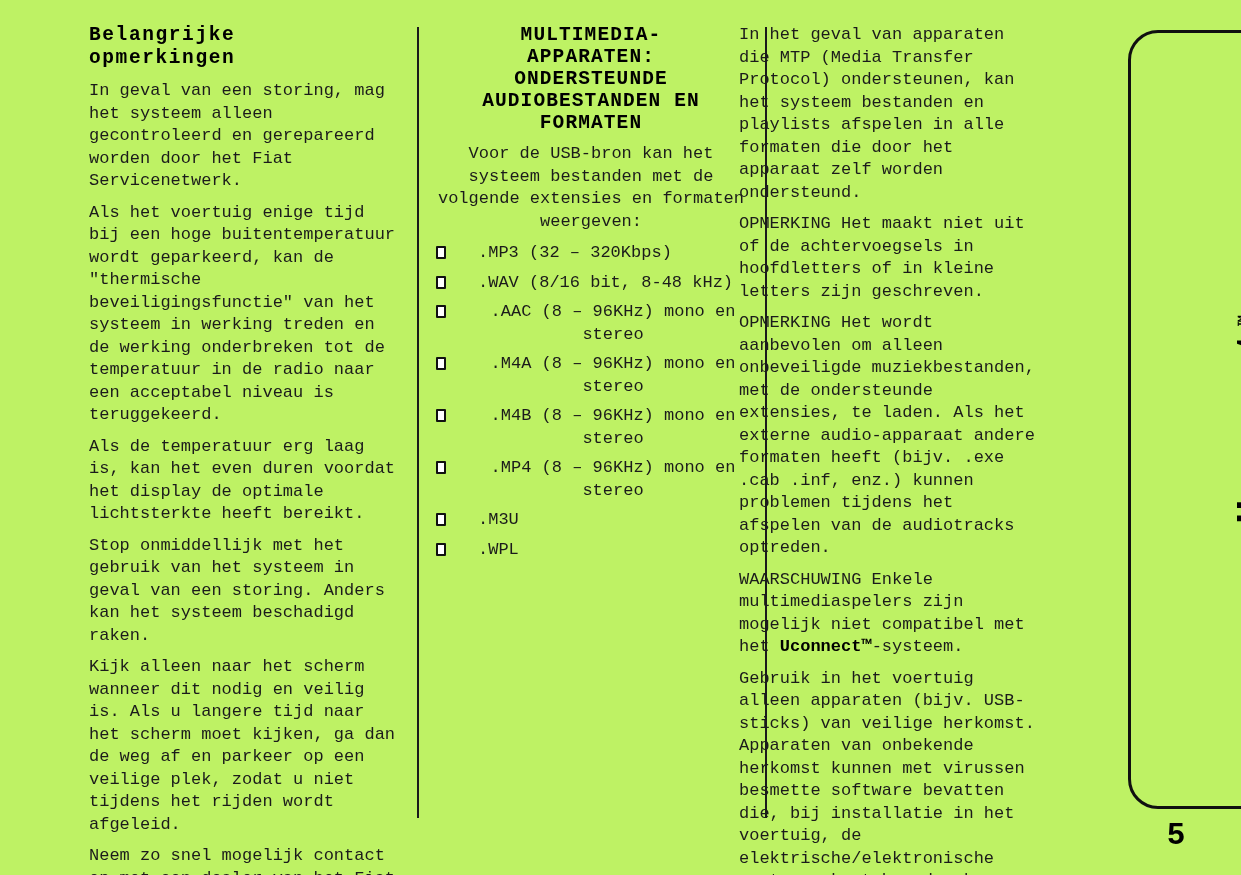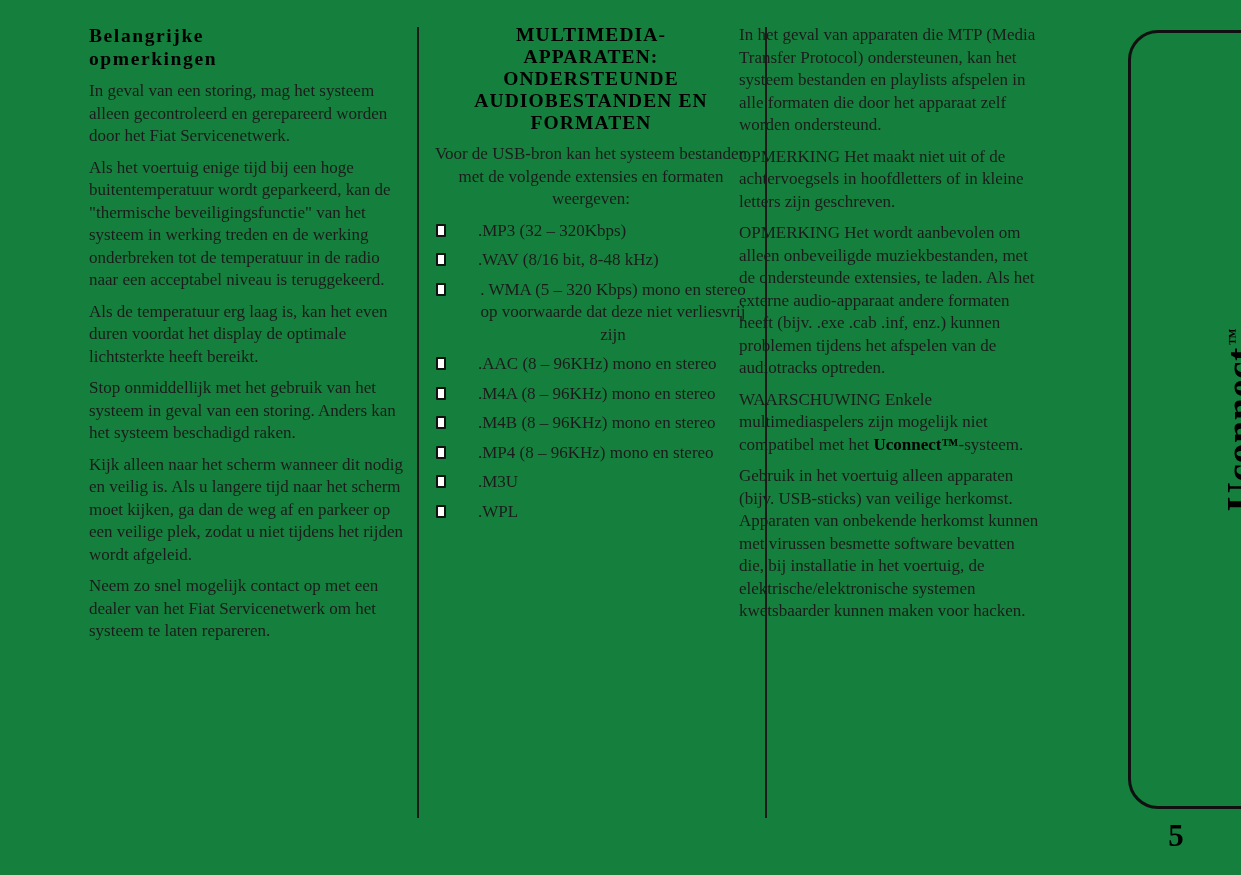--- a/index.html
+++ b/index.html
@@ -1,20 +1,20 @@
 <!DOCTYPE html>
 <html><head>
 <meta charset="utf-8">
 <style>
   * { margin:0; padding:0; box-sizing:border-box; }
   html, body { background:#ffffff; }
   .page {
     position:relative; width:1241px; height:875px; overflow:hidden;
-    background:#15803d; color:#1b1b1b;
-    font-family:Liberation Serif, serif;
+    background:#bef264; color:#1b1b1b;
+    font-family:Liberation Mono, monospace;
   }
   .col { position:absolute; top:24px; font-size:17px; line-height:22.5px; }
   .col-left  { left:89px;  width:314px; }
   .col-mid   { left:434px; width:314px;text-align:center; }
   .col-right { left:739px; width:303px; }
 
   .heading { font-weight:bold; color:#000; white-space:pre-line; }
   .heading-left { font-size:19.5px; line-height:23px; letter-spacing:1.6px; margin-bottom:10px; }
   .heading-caps { font-size:19.5px; line-height:22px; letter-spacing:1.1px; margin-bottom:9px; }
 
@@ -79,24 +79,20 @@
       <li>
           <span class="sq"></span>
           <span>.MP3 (32 – 320Kbps)</span>
         </li>
       <li>
           <span class="sq"></span>
           <span>.WAV (8/16 bit, 8-48 kHz)</span>
         </li>
       <li>
           <span class="sq"></span>
-          <span>. WMA (5 – 320 Kbps) mono en stereo op voorwaarde dat deze niet verliesvrij zijn</span>
-        </li>
-      <li>
-          <span class="sq"></span>
           <span>.AAC (8 – 96KHz) mono en stereo</span>
         </li>
       <li>
           <span class="sq"></span>
           <span>.M4A (8 – 96KHz) mono en stereo</span>
         </li>
       <li>
           <span class="sq"></span>
           <span>.M4B (8 – 96KHz) mono en stereo</span>
         </li>

